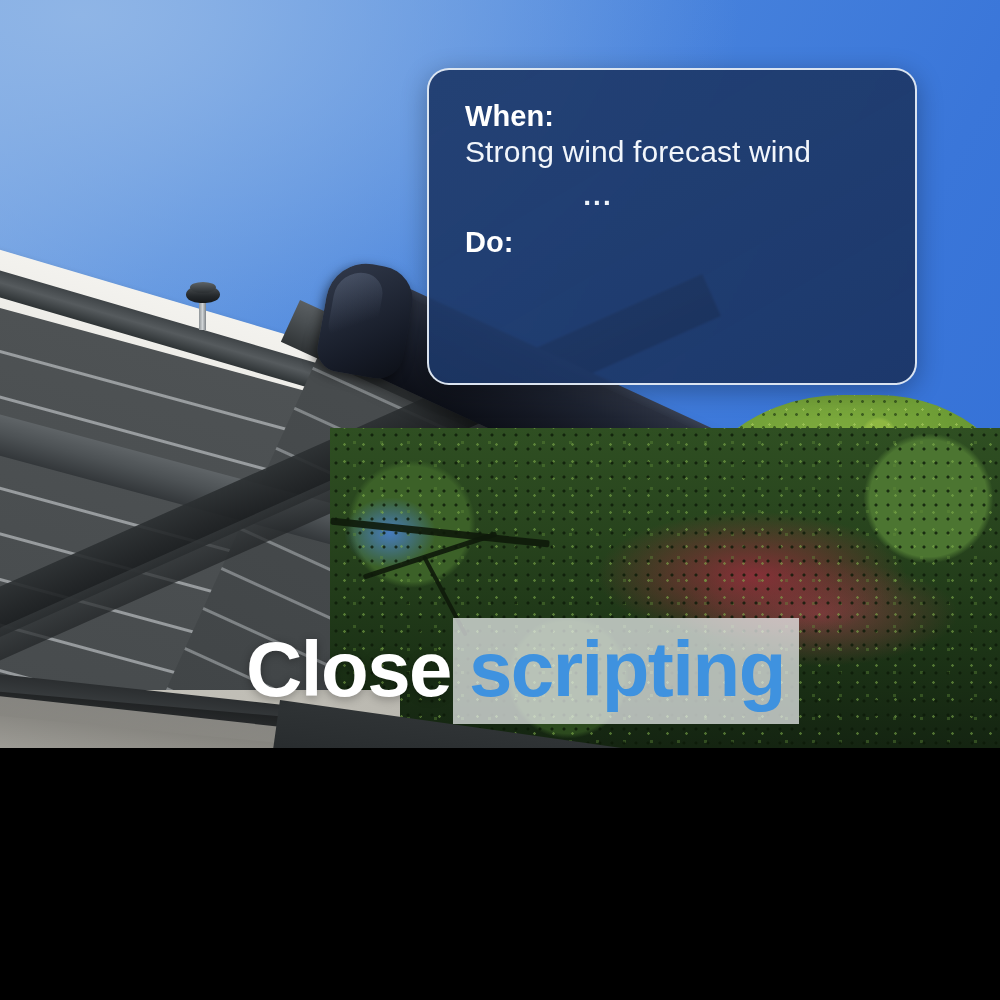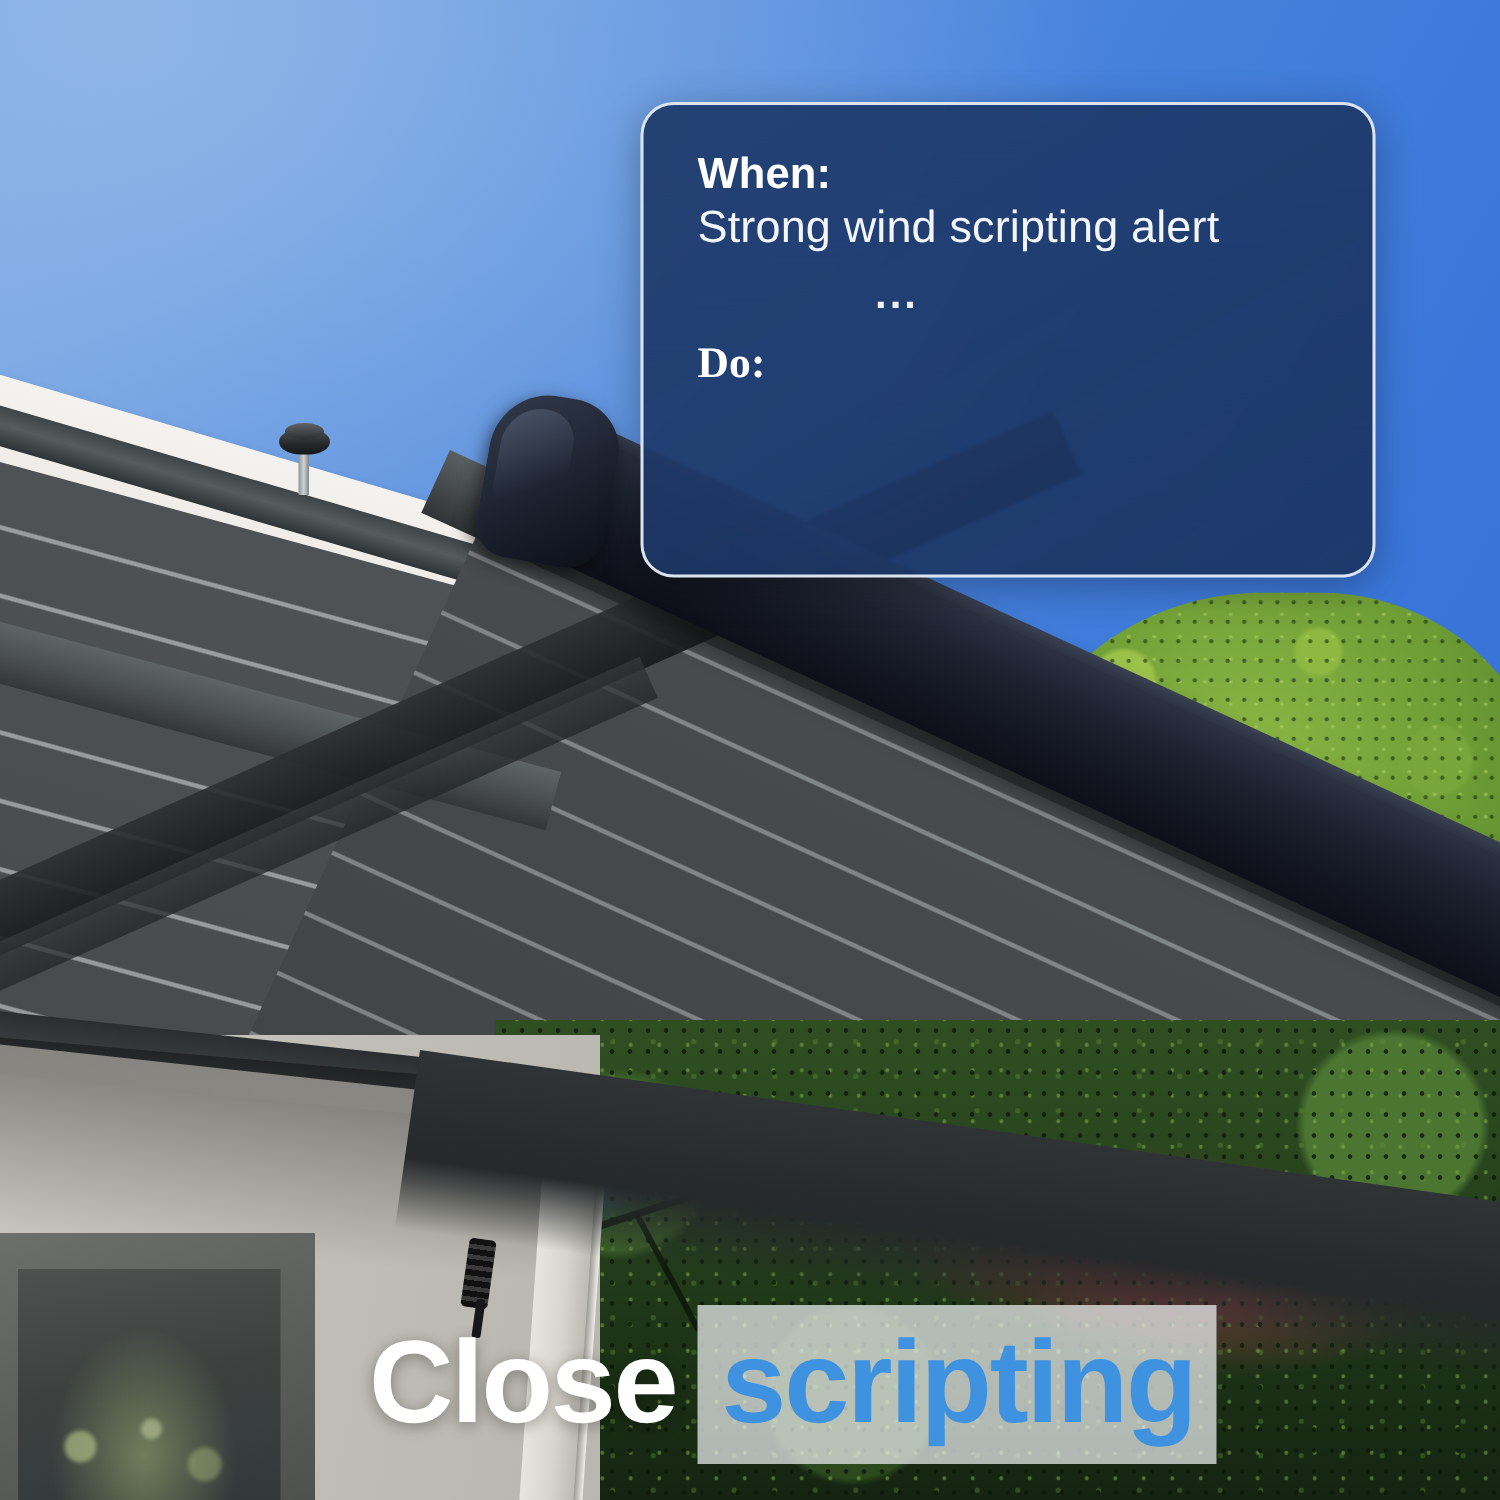--- a/index.html
+++ b/index.html
@@ -4,21 +4,21 @@
 <title>Custom scripting</title>
 <style>
   * { margin:0; padding:0; box-sizing:border-box; }
   html,body{ background:#000; }
   body{
     font-family:"Liberation Sans", sans-serif;
     display:flex; align-items:flex-start; justify-content:flex-start;
   }
   #stage{
     position:relative;
-    width:1000px; height:1000px;
+    width:1000px; height:748px;
     overflow:hidden;
     background:#7f1d1d;
   }
 
   
   .photo{ position:absolute; inset:0; overflow:hidden; }
 
   
   .sky{
     position:absolute; inset:0;
@@ -302,21 +302,21 @@
   .rule-dots{
     color:#eef3fa;
     font-size:28px;
     font-weight:700;
     text-align:center;
     letter-spacing:2px;
     line-height:1;
     margin:12px 0 16px 0;
     padding-right:150px;
   }
-  .rule-block.second{ margin-top:4px;font-family:Liberation Serif, serif; }
+  .rule-block.second{ margin-top:4px; }
 
   
   .wordmark{
     position:absolute;
     left:246px; bottom:24px;
     display:flex; align-items:baseline; gap:0;
     z-index:8;
   }
   .wm-a{
     color:#ffffff;
@@ -326,21 +326,21 @@
     line-height:1;
     text-shadow:0 2px 10px rgba(0,0,0,.32);
   }
   .wm-b{
     color:#3f92df;
     font-size:78px;
     font-weight:700;
     letter-spacing:-1.5px;
     line-height:1;
     padding:12px 14px 16px 16px;
-    margin-left:14px;
+    margin-left:2px;
     background:rgba(238,241,243,.72);
   }
 </style>
 </head>
 <body>
 
 <div id="stage">
 
   <div class="photo">
 
@@ -386,21 +386,21 @@
     <div class="window-glass"></div>
     <div class="window-reflect"></div>
     <div class="bracket"></div>
     <div class="bracket-tail"></div>
     <div class="under-shade"></div>
   </div>
 
   <div class="rule-card">
     <div class="rule-block">
       <div class="rule-label">When:</div>
-      <div class="rule-value">Strong wind scripting alert</div>
+      <div class="rule-value">Strong wind forecast wind</div>
     </div>
 
     <div class="rule-dots">...</div>
 
     <div class="rule-block second">
       <div class="rule-label">Do:</div>
     </div>
   </div>
 
   <div class="wordmark">

